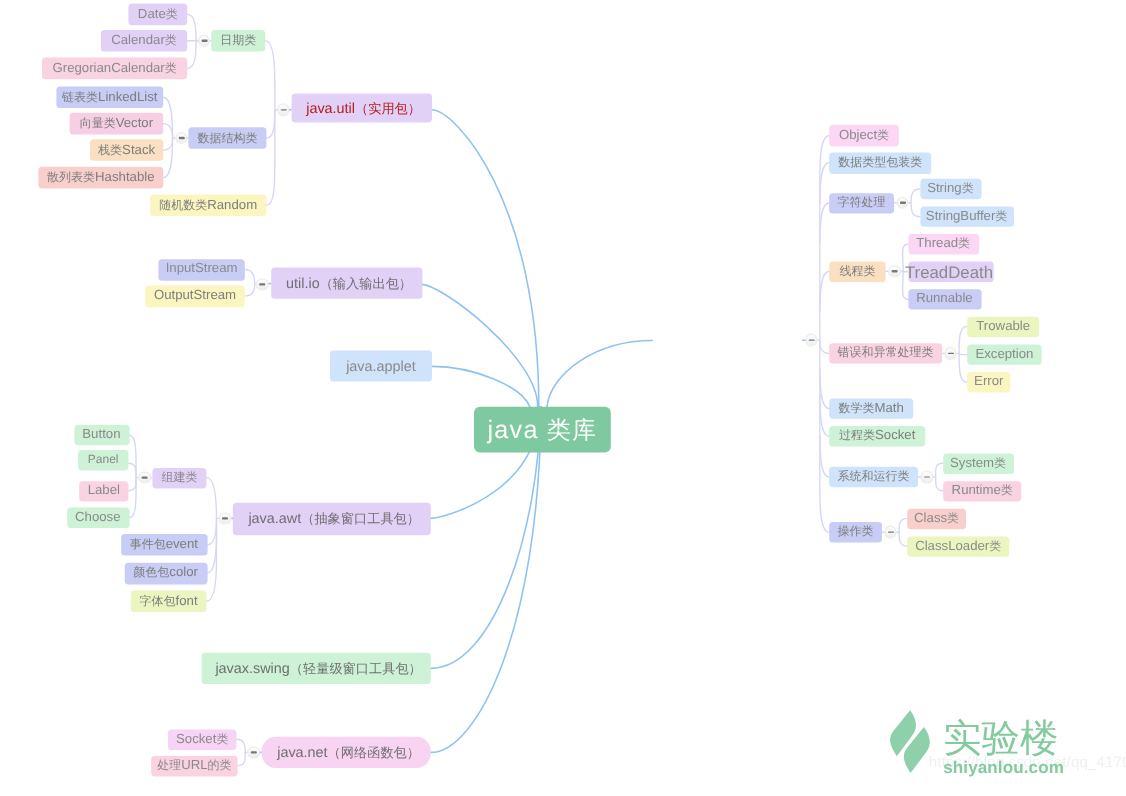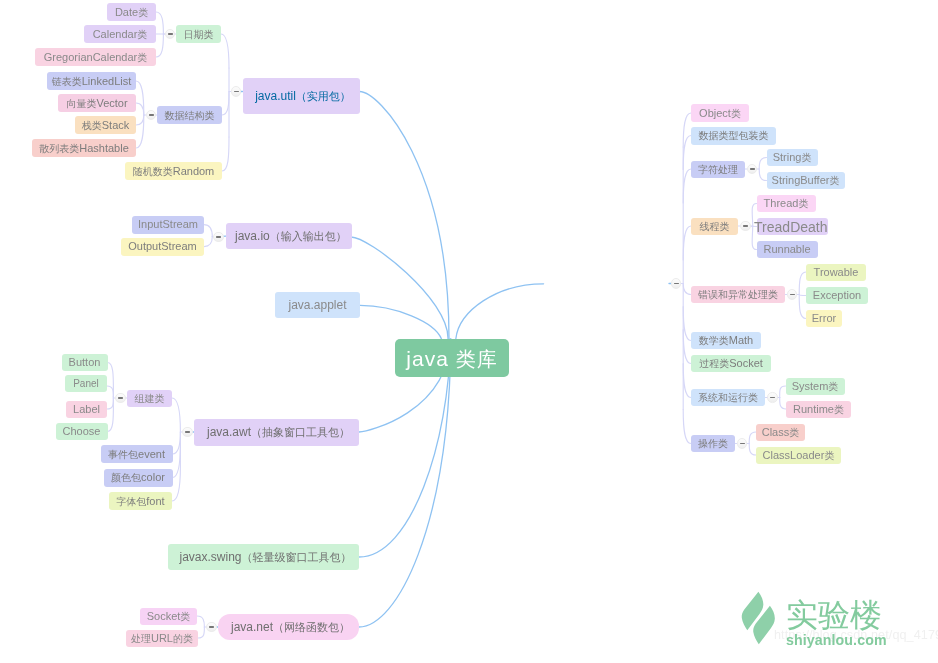--- a/index.html
+++ b/index.html
@@ -121,21 +121,21 @@
         <path d="M 219.4 236.6 L 225.7 236.2" stroke="#8ec2f2"></path>
         <path d="M 187.5 432.0 L 194.0 432.0" stroke="#8ec2f2"></path>
         <path d="M 211.5 627.0 L 218.0 627.0" stroke="#8ec2f2"></path>
         <path d="M 676.0 283.5 L 669.0 283.5" stroke="#8ec2f2"></path>
       </g>
 </svg>
 <div id="nodes">
       <div class="node root" style="left: 395px; top: 339px; width: 114px; height: 38px; background: rgb(126, 201, 160); color: rgb(255, 255, 255); font-size: 21px; letter-spacing: 1px;">
         <span><span>java </span><span style="font-size: 20px;">类库</span></span>
       </div>
-      <div class="node" style="left: 242.5px; top: 78px; width: 117px; height: 36px; background: rgb(225, 209, 247); color: #0369a1; font-size: 12px; letter-spacing: 0px;">
+      <div class="node" style="left: 242.5px; top: 78px; width: 117px; height: 24px; background: rgb(225, 209, 247); color: #b91c1c; font-size: 12px; letter-spacing: 0px;">
         <span style="margin-left: 4px;"><span>java.util</span><span style="font-size: 11px;">（实用包）</span></span>
       </div>
       <div class="node" style="left: 176px; top: 25px; width: 45px; height: 18px; background: rgb(205, 242, 214); color: rgb(125, 125, 125); font-size: 11px; letter-spacing: 0px;">
         <span><span style="font-size: 10px;">日期类</span></span>
       </div>
       <div class="node" style="left: 107px; top: 3px; width: 49px; height: 18px; background: rgb(225, 209, 247); color: rgb(138, 138, 138); font-size: 11px; letter-spacing: 0px;">
         <span><span>Date</span><span style="font-size: 10px;">类</span></span>
       </div>
       <div class="node" style="left: 84px; top: 25px; width: 72px; height: 18px; background: rgb(225, 209, 247); color: rgb(138, 138, 138); font-size: 11px; letter-spacing: 0px;">
         <span><span>Calendar</span><span style="font-size: 10px;">类</span></span>
@@ -155,21 +155,21 @@
       <div class="node" style="left: 75px; top: 116px; width: 61px; height: 18px; background: rgb(250, 224, 192); color: rgb(125, 125, 125); font-size: 11px; letter-spacing: 0px;">
         <span><span style="font-size: 10px;">栈类</span><span>Stack</span></span>
       </div>
       <div class="node" style="left: 32px; top: 139px; width: 104px; height: 18px; background: rgb(248, 207, 203); color: rgb(125, 125, 125); font-size: 11px; letter-spacing: 0px;">
         <span><span style="font-size: 10px;">散列表类</span><span>Hashtable</span></span>
       </div>
       <div class="node" style="left: 125px; top: 162px; width: 97px; height: 18px; background: rgb(251, 245, 192); color: rgb(125, 125, 125); font-size: 11px; letter-spacing: 0px;">
         <span><span style="font-size: 10px;">随机数类</span><span>Random</span></span>
       </div>
       <div class="node" style="left: 225.7px; top: 223.2px; width: 126.4px; height: 26px; background: rgb(225, 209, 247); color: rgb(111, 111, 111); font-size: 12px; letter-spacing: 0px;">
-        <span style="margin-left: 4px;"><span>java.io</span><span style="font-size: 11px;">（输入输出包）</span></span>
+        <span style="margin-left: 4px;"><span>util.io</span><span style="font-size: 11px;">（输入输出包）</span></span>
       </div>
       <div class="node" style="left: 132px; top: 215.6px; width: 72px; height: 18px; background: rgb(200, 205, 245); color: rgb(138, 138, 138); font-size: 11px; letter-spacing: 0px;">
         <span><span>InputStream</span></span>
       </div>
       <div class="node" style="left: 121px; top: 237.6px; width: 83px; height: 18px; background: rgb(251, 245, 192); color: rgb(125, 125, 125); font-size: 11px; letter-spacing: 0px;">
         <span><span>OutputStream</span></span>
       </div>
       <div class="node" style="left: 275px; top: 292px; width: 85px; height: 26px; background: rgb(207, 227, 251); color: rgb(138, 138, 138); font-size: 12px; letter-spacing: 0px;">
         <span><span>java.applet</span></span>
       </div>

